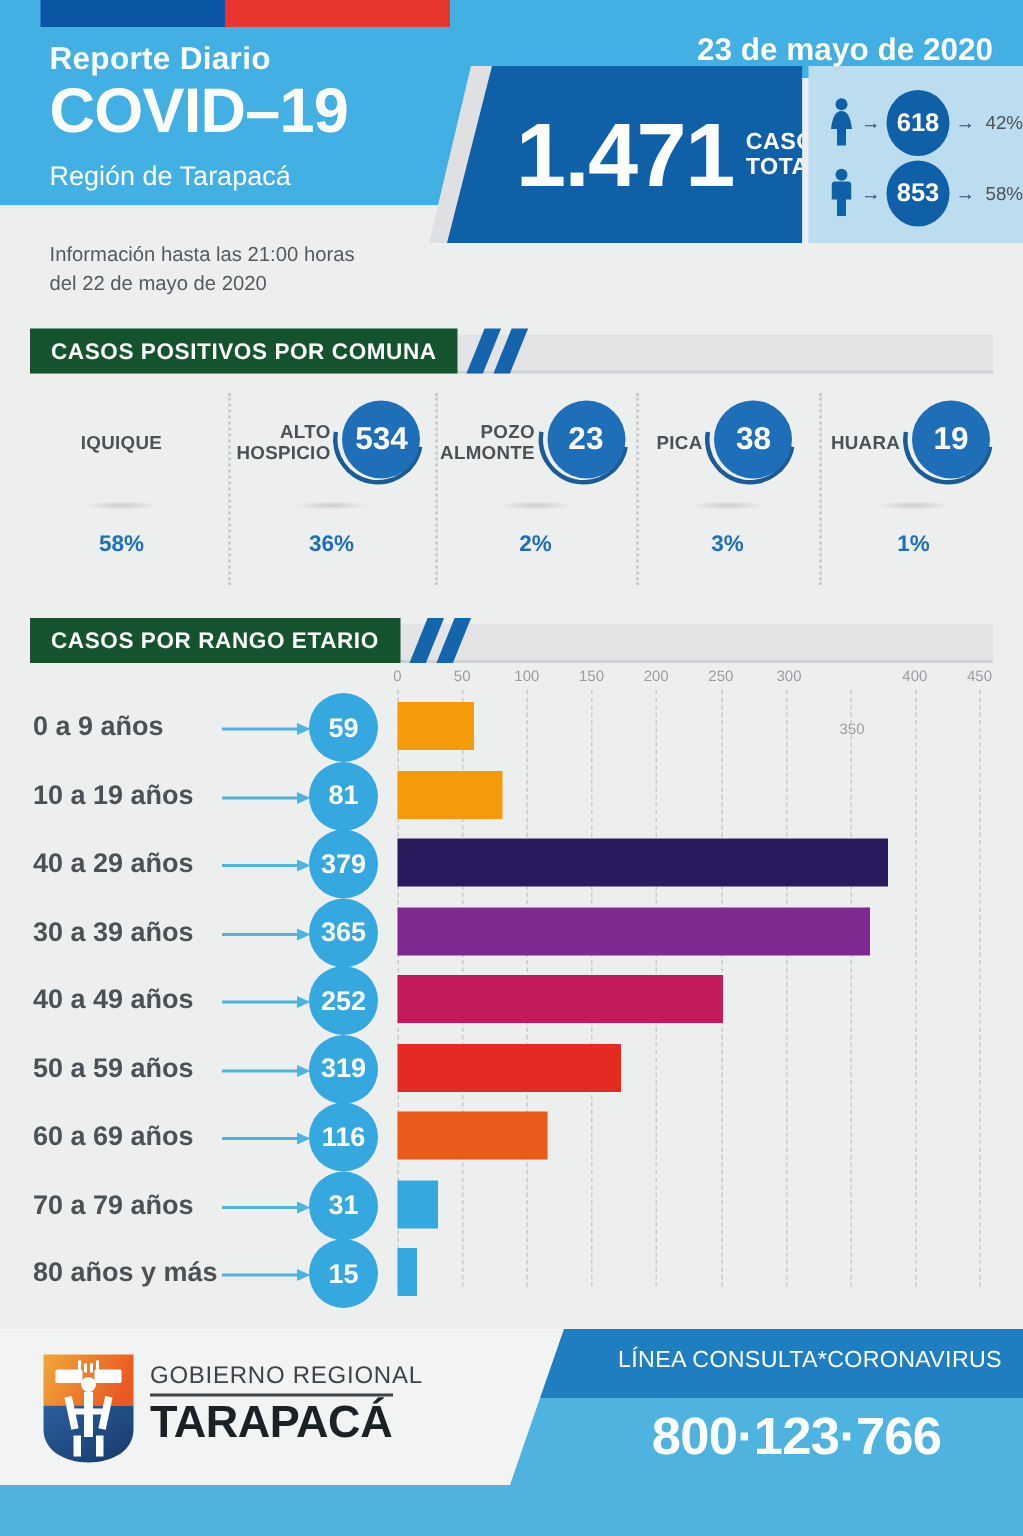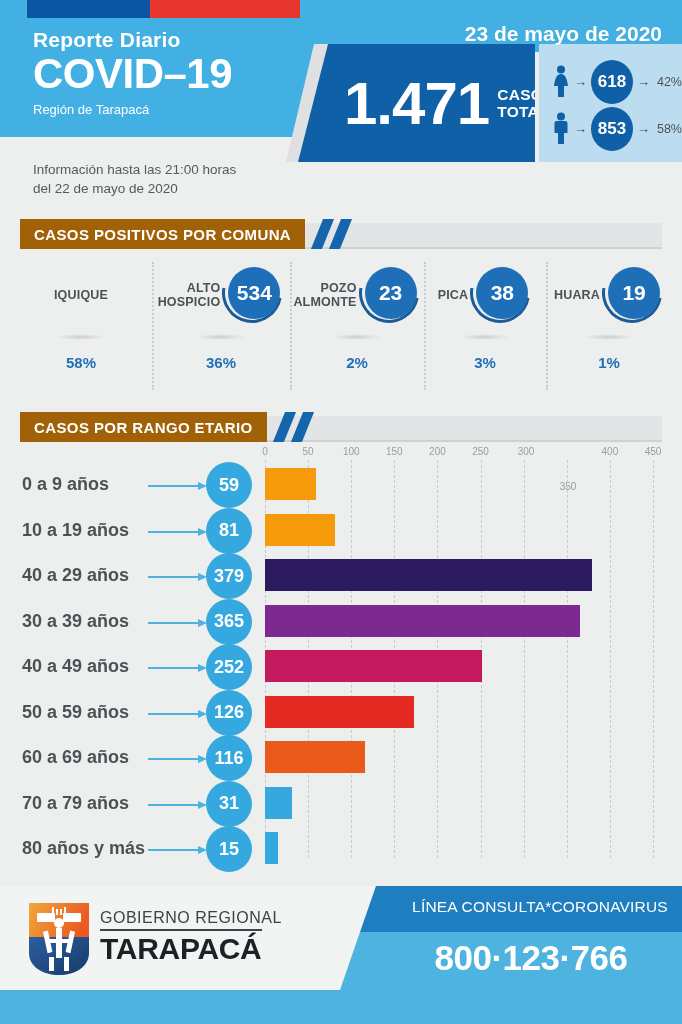--- a/index.html
+++ b/index.html
@@ -26,21 +26,21 @@
   }
   .hdr-text { position:absolute; left:33px; top:28px; z-index:5; }
   .rep-diario {
     color:#ffffff; font-size:21px; font-weight:bold; letter-spacing:.2px;
     line-height:24px;
   }
   .covid19 {
     color:#ffffff; font-size:42px; font-weight:bold; line-height:46px;
     letter-spacing:-.5px; margin-top:-1px;
   }
-  .region { color:#ffffff; font-size:13px; line-height:24px; margin-top:1px; }
+  .region { color:#ffffff; font-size:18px; line-height:24px; margin-top:8px; }
 
   .info-note {
     position:absolute; left:33px; top:160px; z-index:5;
     color:#555a5e; font-size:13.5px; line-height:19px;
   }
 
   
   .report-date {
     position:absolute; right:20px; top:22px; z-index:7;
     color:#ffffff; font-size:21px; font-weight:bold;
@@ -84,21 +84,21 @@
     color:#fff; font-size:17px; font-weight:bold;
     display:flex; align-items:center; justify-content:center;
   }
   .g-pct { color:#4c5358; font-size:12.5px; margin-left:3px; }
 
   
   .sec-band { position:absolute; left:0; width:682px; height:30px; }
   .sec-strip-bg { position:absolute; left:20px; top:4px; width:642px; height:24px; background:#e3e4e5; }
   .sec-title-box {
     position:absolute; left:20px; top:0; height:30px;
-    background:#a16207; color:#ffffff;
+    background:#14532d; color:#ffffff;
     font-size:15px; font-weight:bold; letter-spacing:.4px;
     display:flex; align-items:center; padding:0 14px 0 14px;
     z-index:3;
   }
   .sec-slashes { position:absolute; top:0; height:30px; width:60px; z-index:4; }
   .slash {
     position:absolute; top:0; width:11px; height:30px; background:#1565ad;
     transform:skewX(-22deg);
   }
   .sec-underline {
@@ -427,21 +427,21 @@
           </div>
           <div class="row-circle">252</div>
           <div class="bar" style="width: 217.28px; background: rgb(195, 26, 94);"></div>
         </div>
         <div class="row" style="top: 243.5px;">
           <div class="row-label">50 a 59 años</div>
           <div class="row-arrow">
             <div class="ln"></div>
             <div class="hd"></div>
           </div>
-          <div class="row-circle">126</div>
+          <div class="row-circle">319</div>
           <div class="bar" style="width: 149.164px; background: rgb(227, 43, 36);"></div>
         </div>
         <div class="row" style="top: 289px;">
           <div class="row-label">60 a 69 años</div>
           <div class="row-arrow">
             <div class="ln"></div>
             <div class="hd"></div>
           </div>
           <div class="row-circle">116</div>
           <div class="bar" style="width: 100.018px; background: rgb(234, 91, 27);"></div>

